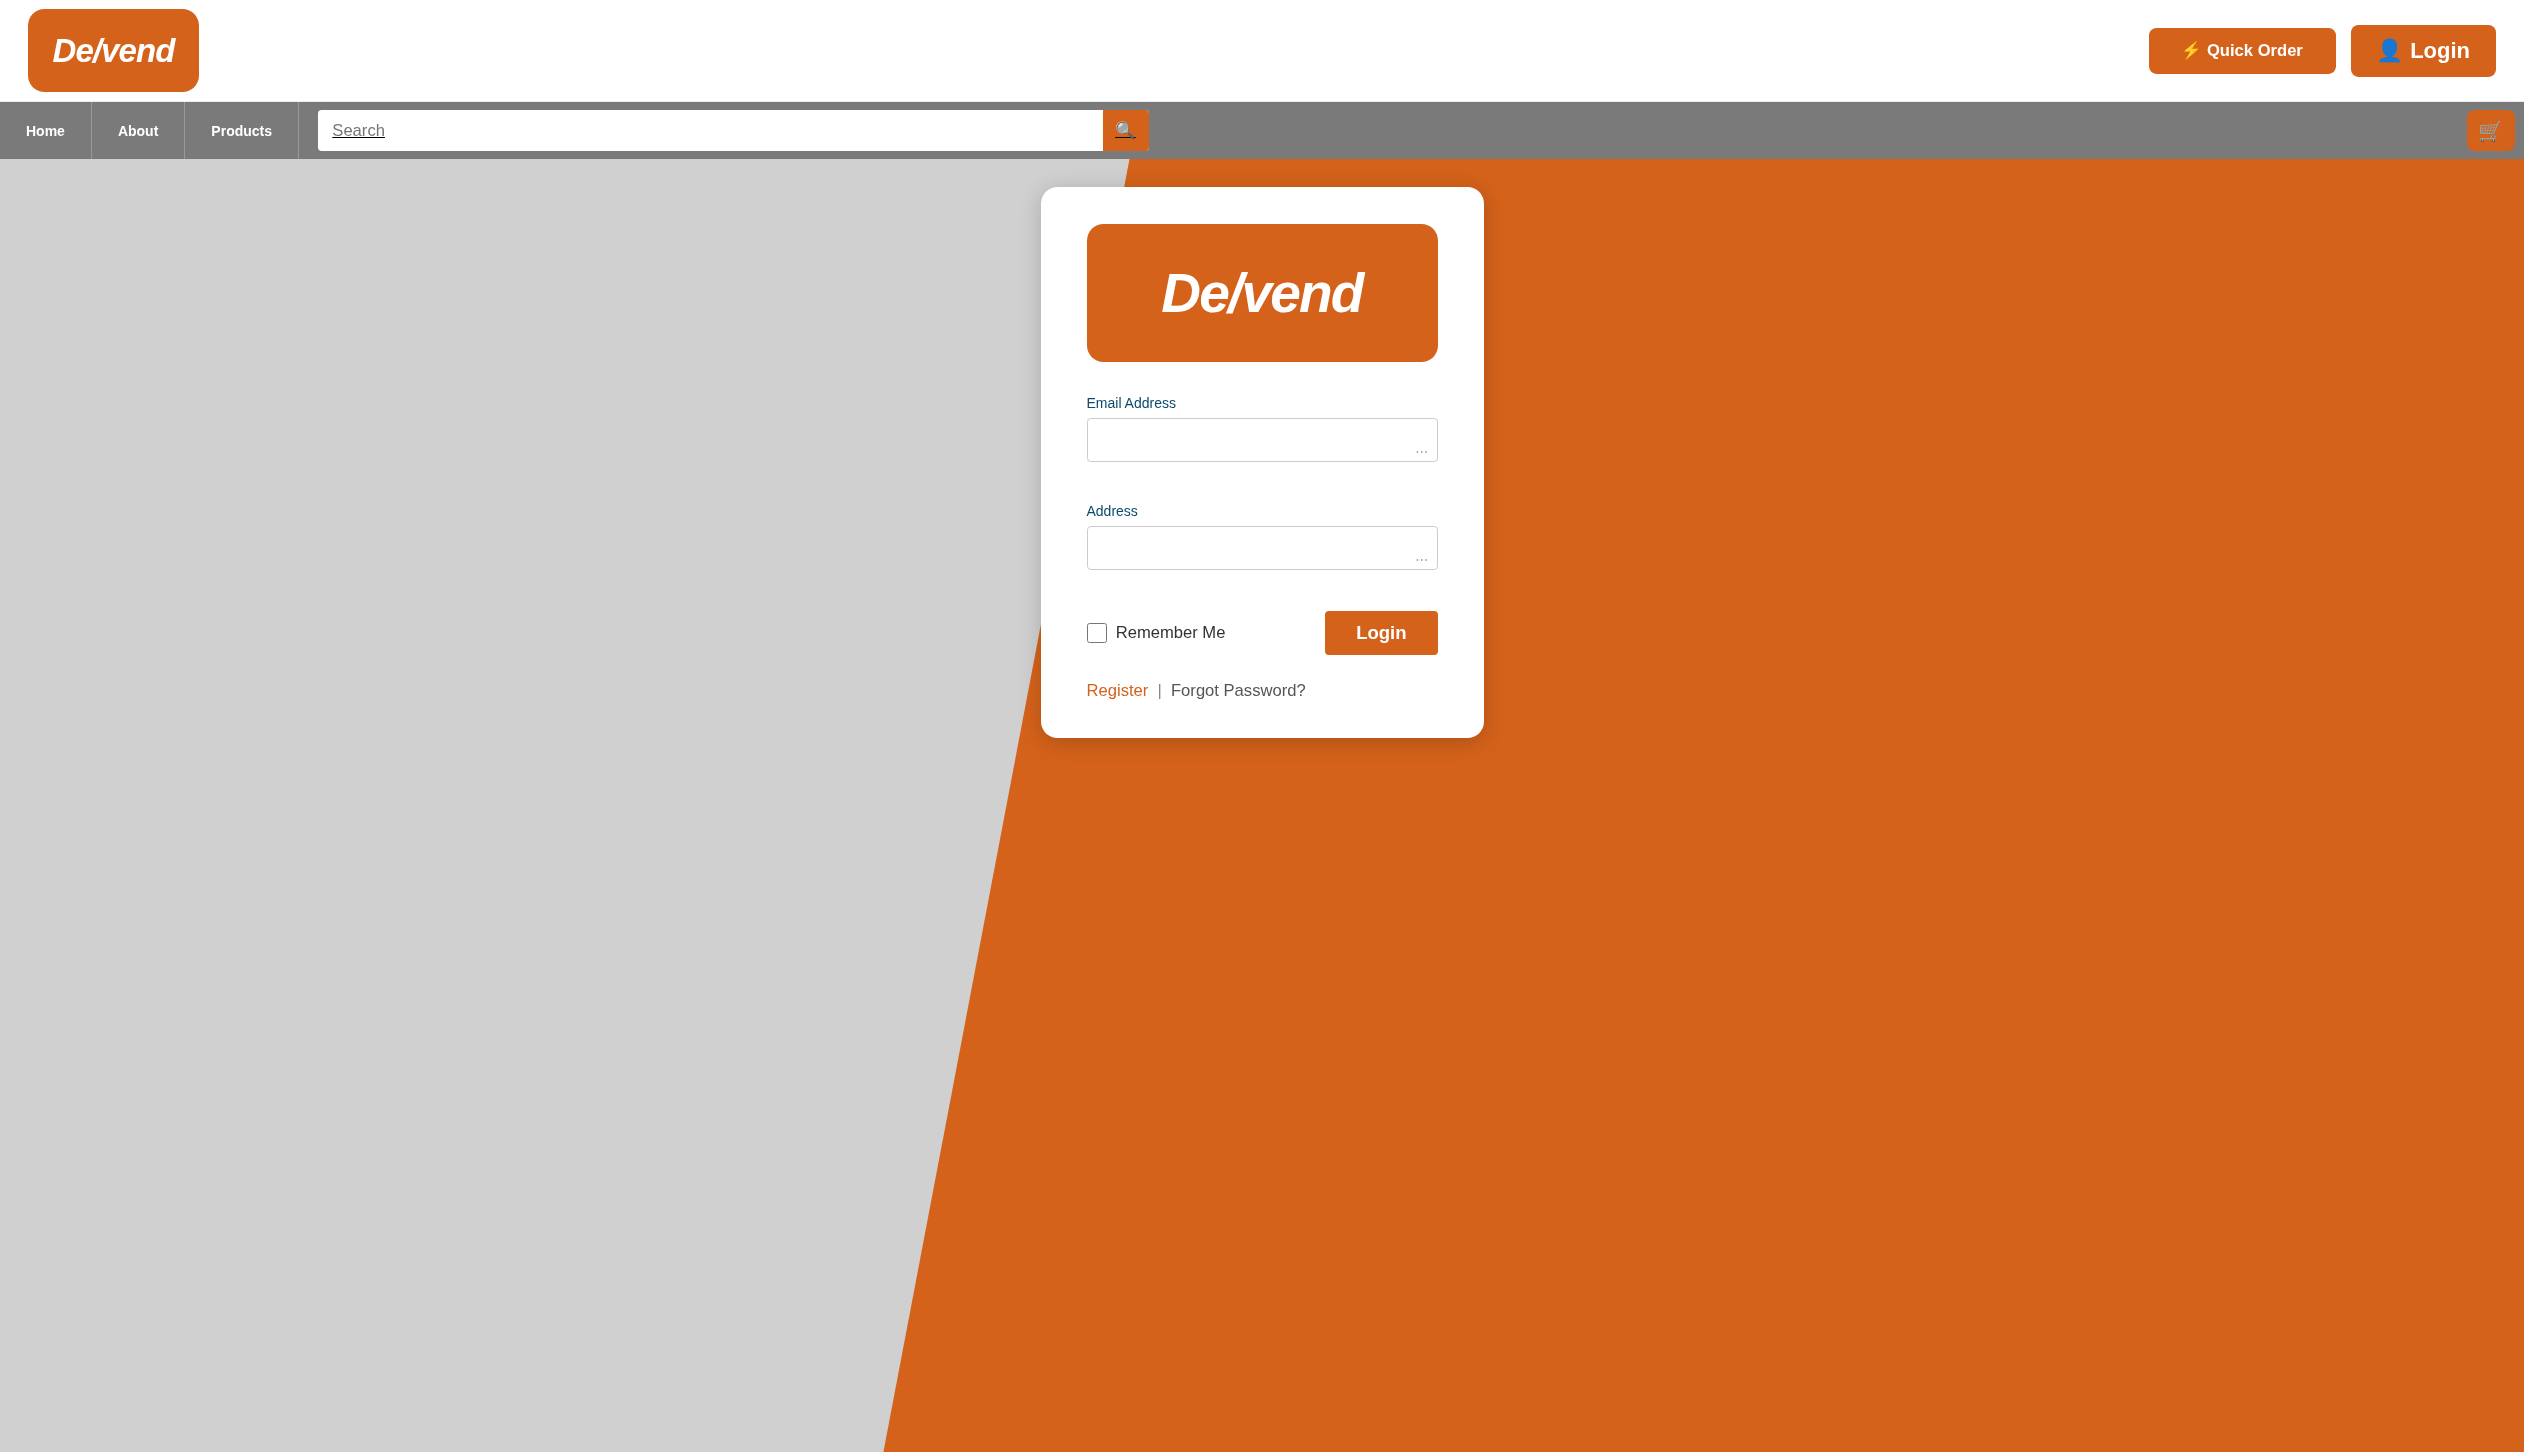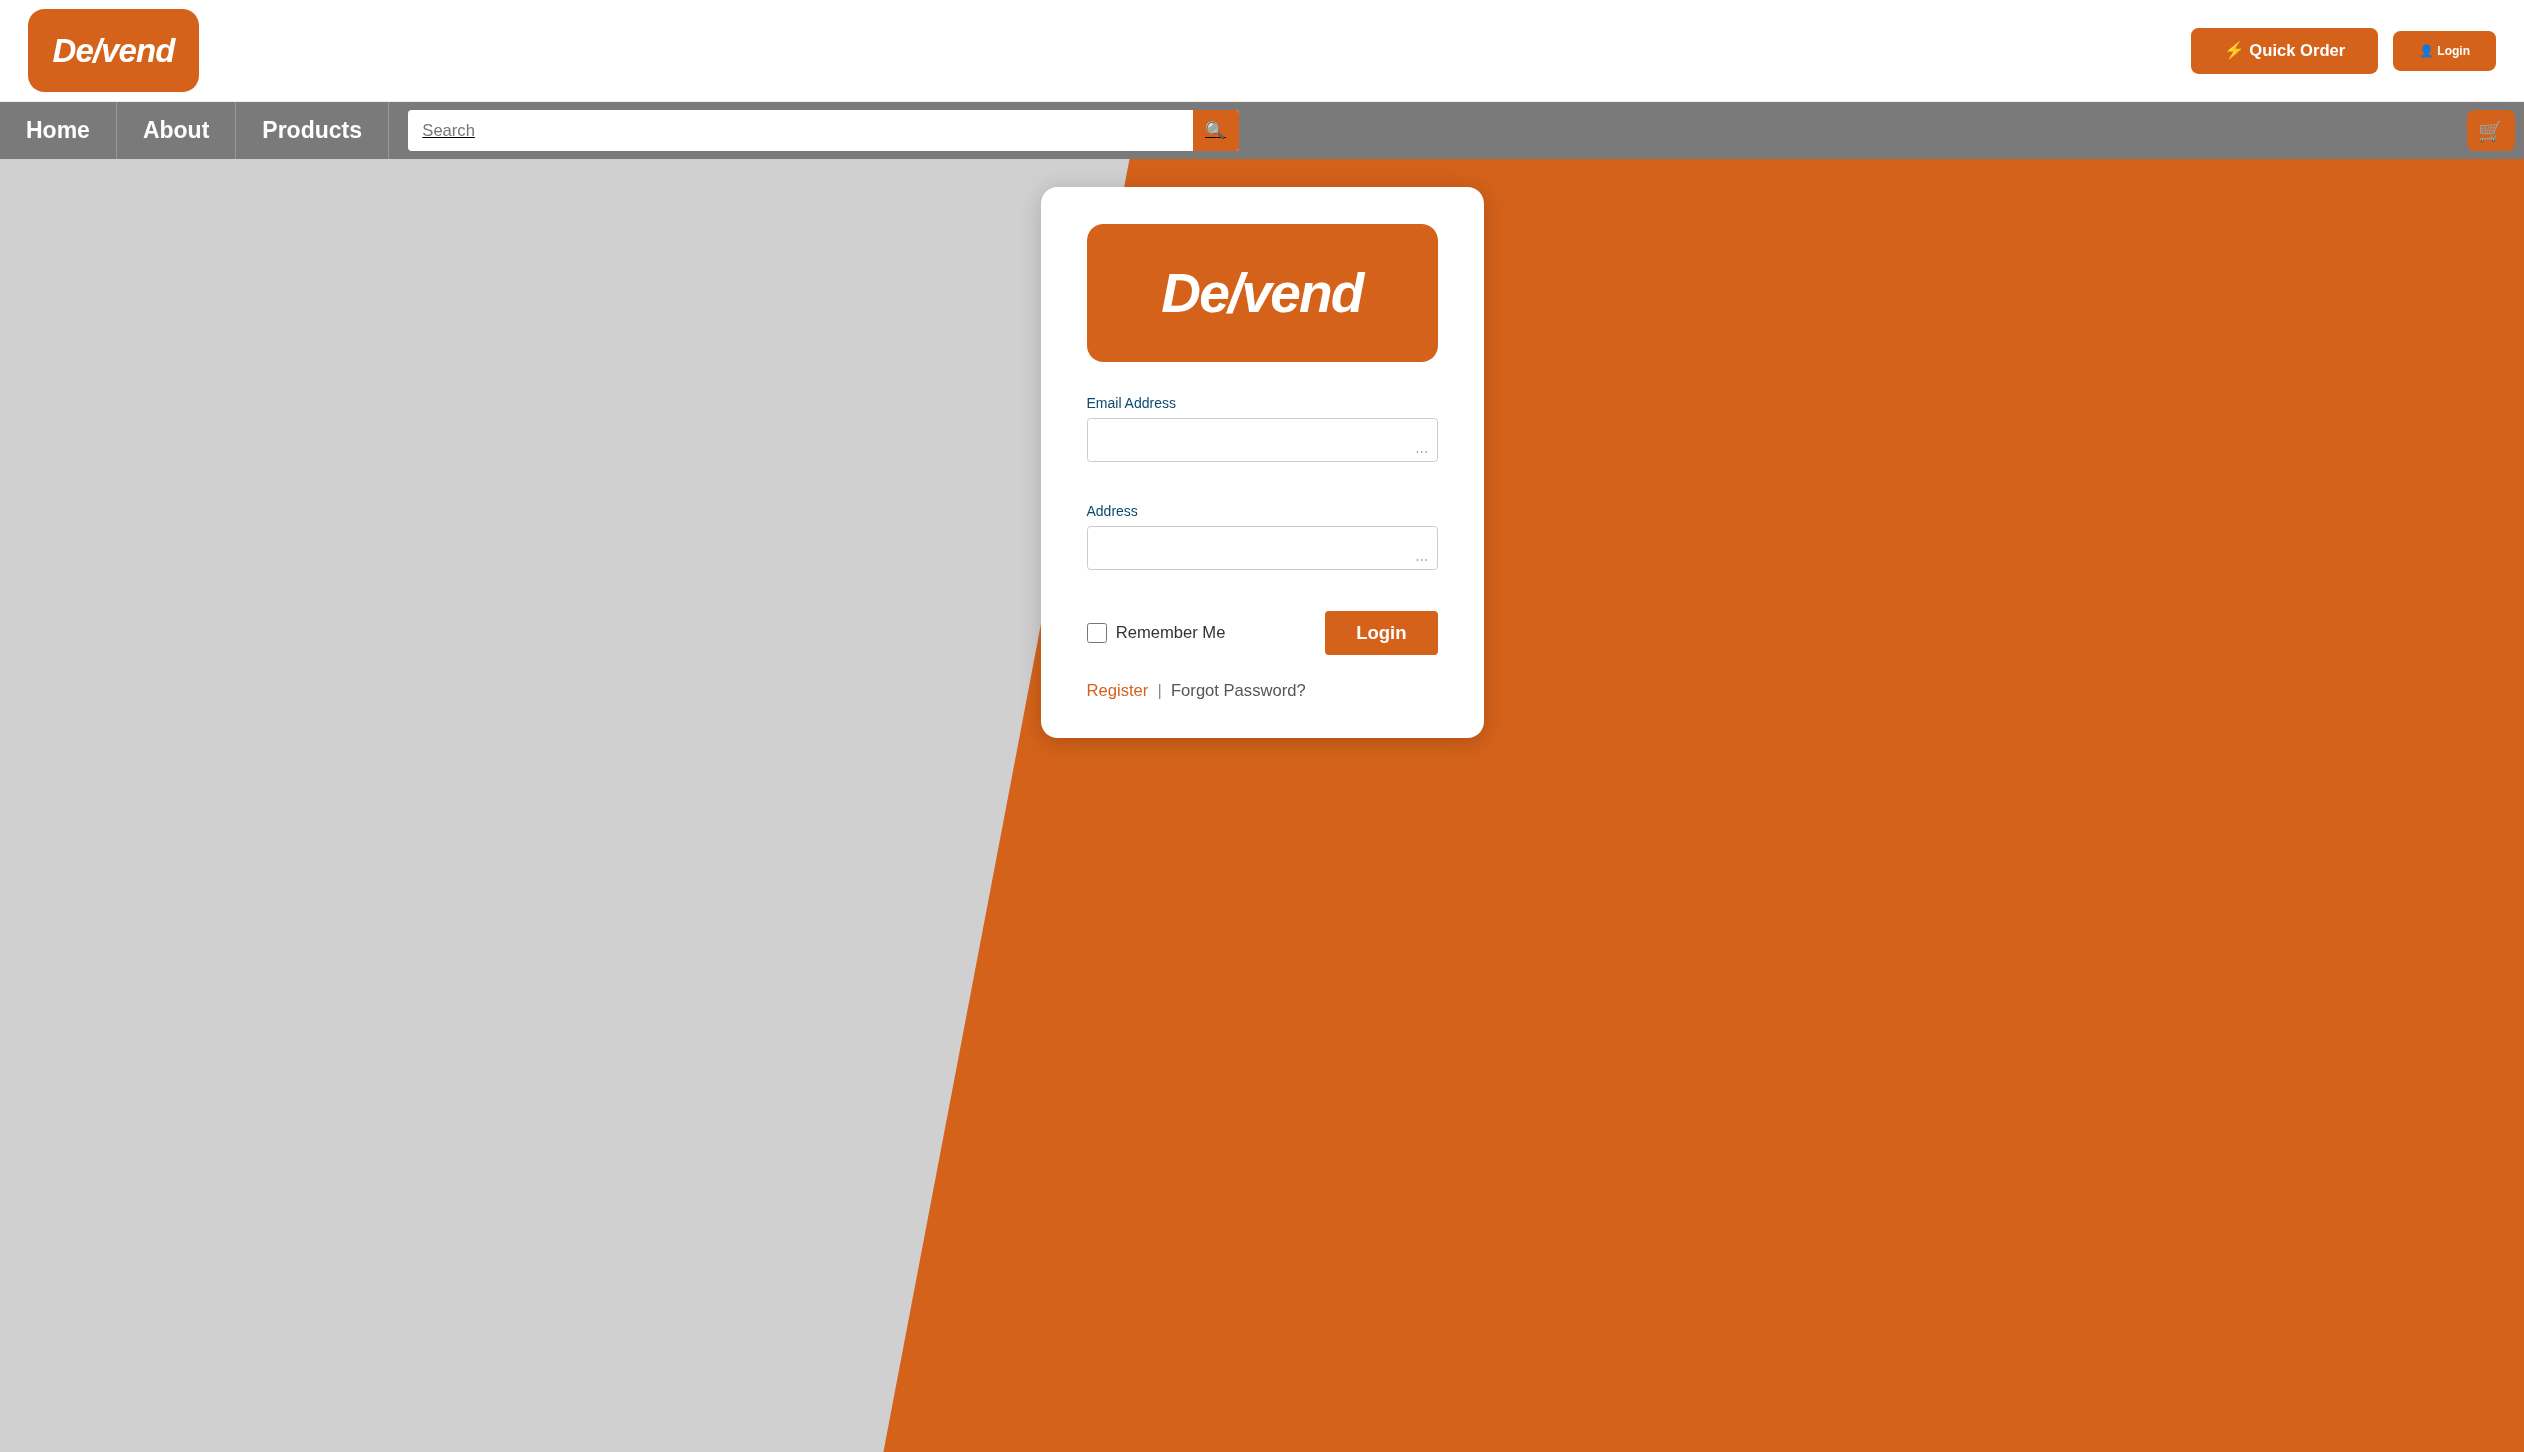--- a/index.html
+++ b/index.html
@@ -64,21 +64,21 @@
       align-items: center;
       gap: 5.5px;
     }
 
     .login-btn-header {
       background: #d4621a;
       color: #ffffff;
       border: none;
       border-radius: 7.4px;
       padding: 13px 26px;
-      font-size: 12px;
+      font-size: 22px;
       font-weight: bold;
       cursor: pointer;
       display: flex;
       align-items: center;
       gap: 5.5px;
     }
 
     
     .navbar {
       background: #7a7a7a;
@@ -88,21 +88,21 @@
       padding: 0;
     }
 
     .nav-items {
       display: flex;
       height: 100%;
     }
 
     .nav-item {
       color: #ffffff;
-      font-size: 23px;
+      font-size: 14px;
       font-weight: 600;
       padding: 16px 26px;
       height: 100%;
       display: flex;
       align-items: center;
       cursor: pointer;
       border-right: 0.9px solid #999;
     }
 
     .nav-item:first-child {

